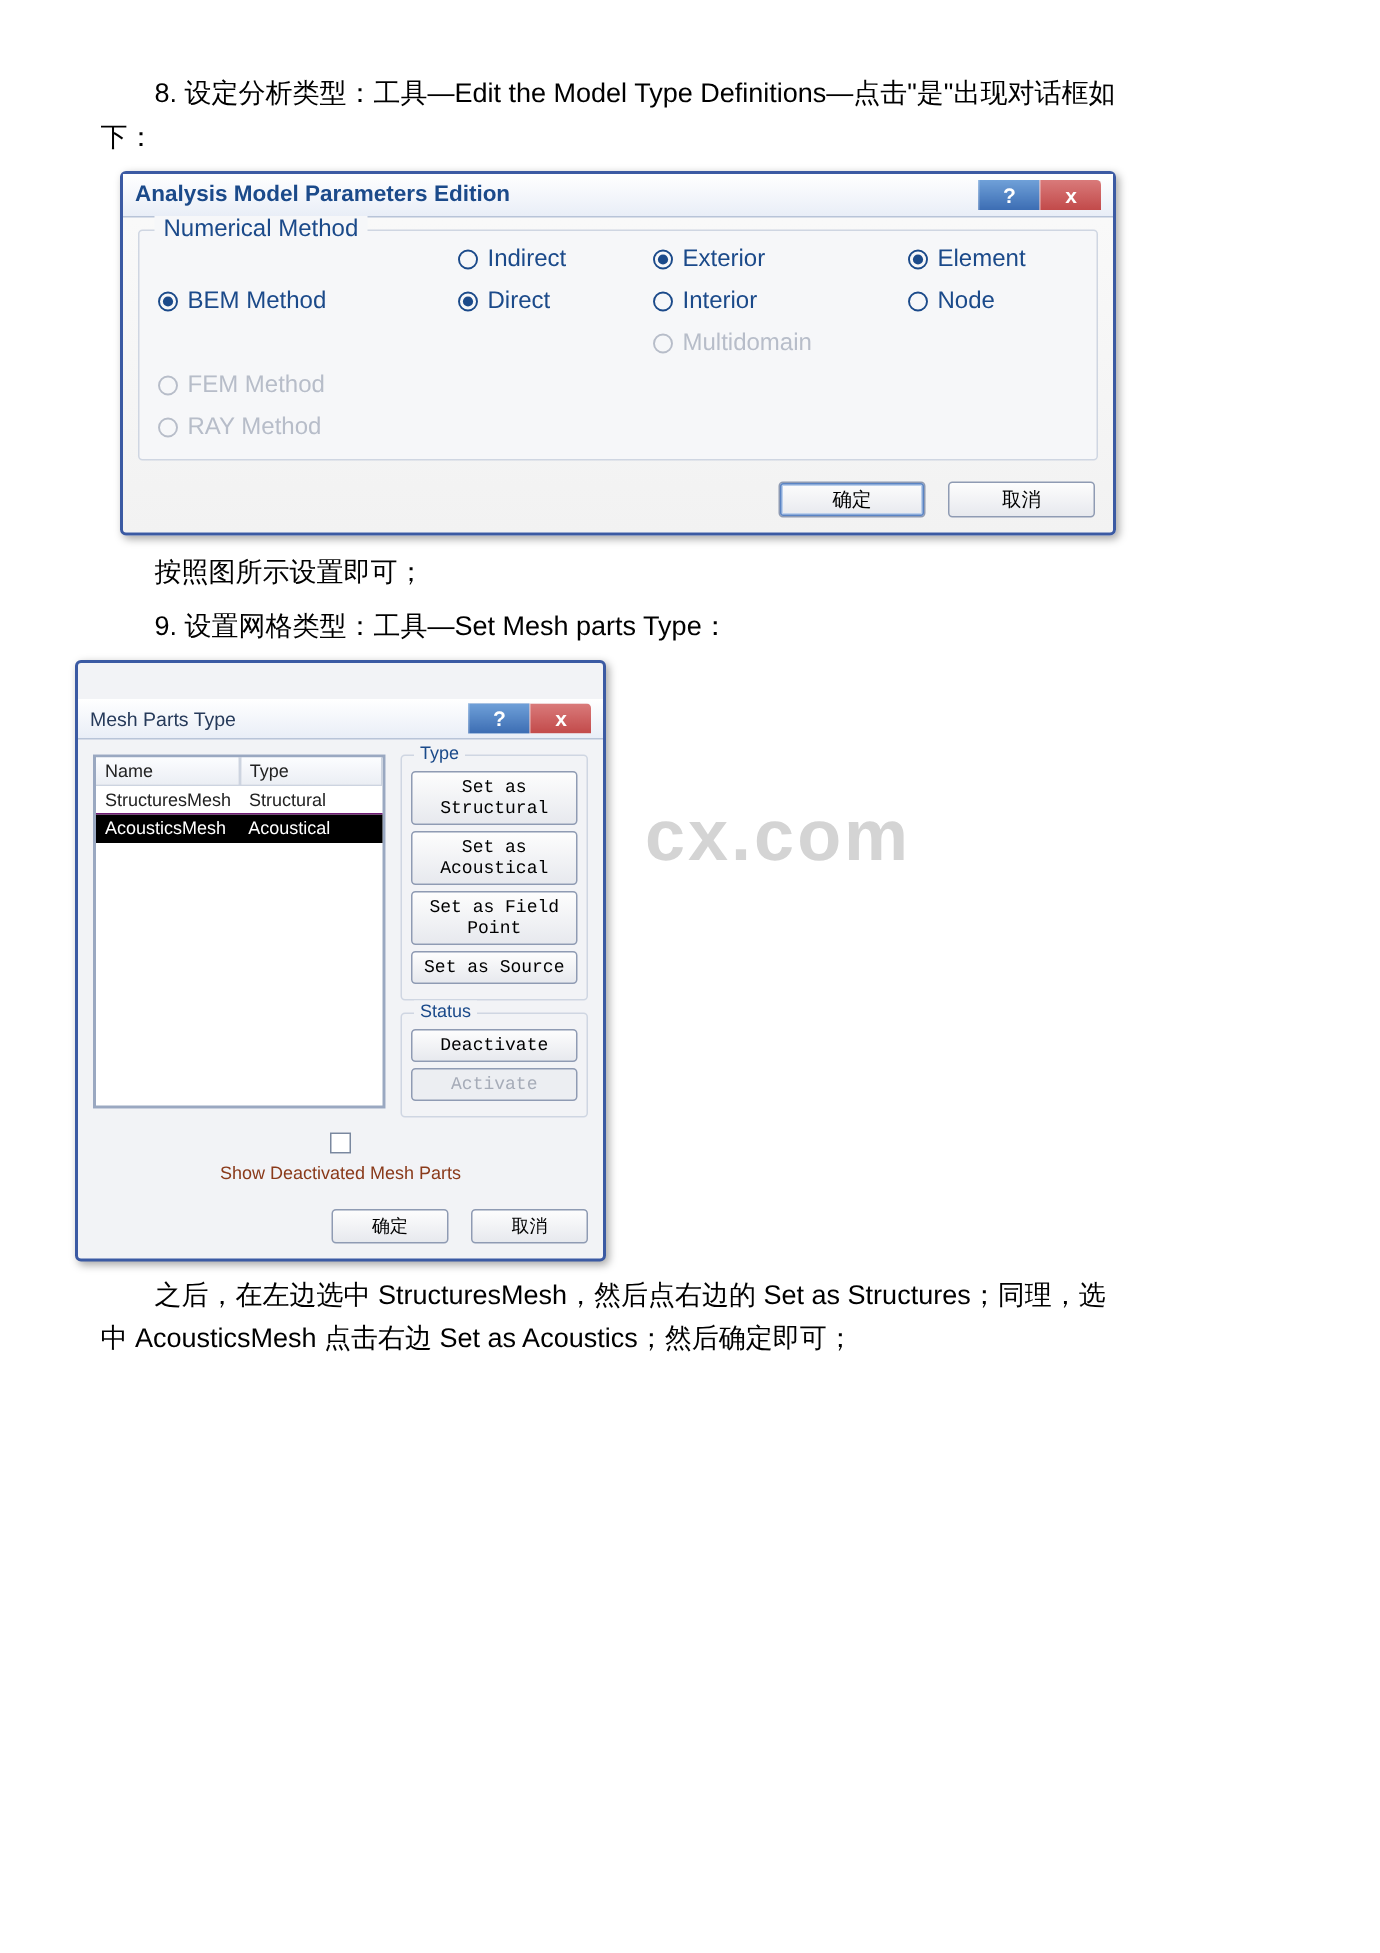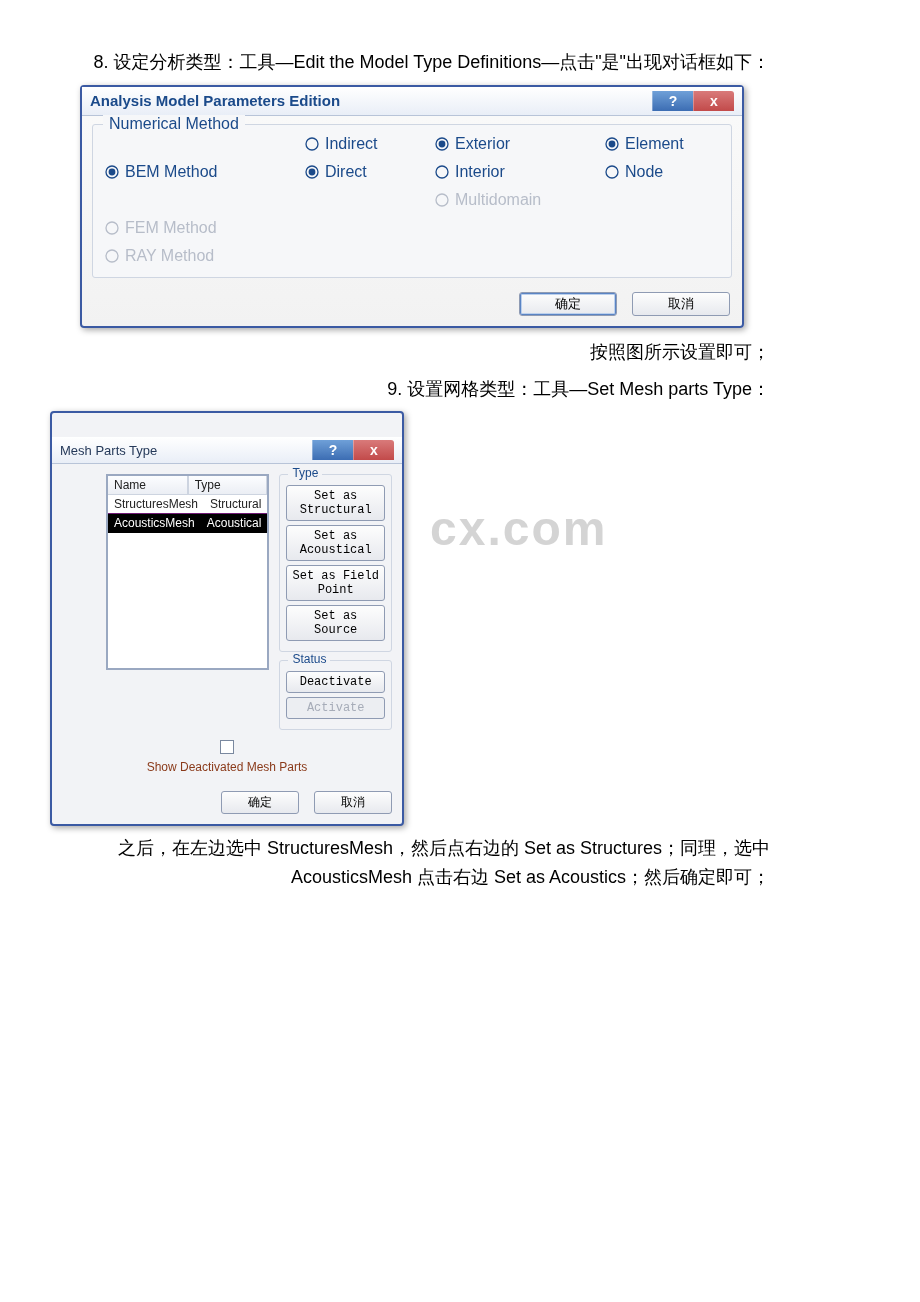--- a/index.html
+++ b/index.html
@@ -7,23 +7,22 @@
     padding: 40px 50px;
     font-family: "Microsoft YaHei", "SimSun", Arial, sans-serif;
     font-size: 18px;
     color: #000;
     background: #fff;
     width: 820px;
     box-sizing: border-box;
   }
   .para {
     line-height: 1.6;
-    margin: 8px 0;
+    margin: 8px 17px;
     text-indent: 2em;
-    text-align: right;
   }
   .watermark-holder { position: relative; }
   .watermark {
     position: absolute;
     left: 380px;
     top: 90px;
     font-size: 48px;
     font-weight: bold;
     color: rgba(160,160,160,0.45);
     letter-spacing: 2px;
@@ -149,25 +148,24 @@
     display: flex;
     align-items: center;
     margin-top: 24px;
   }
   .dlg2-body { padding: 10px; }
   .dlg2-flex { display: flex; gap: 10px; }
   .tablebox {
     flex: 1;
     border: 2px solid #9aa8c1;
     background: #fff;
-    height: 196px;
+    height: 236px;
     font-size: 12px;
     color: #222;
     box-sizing: border-box;
-    margin-left: 44px;
   }
   .tbl-head, .tbl-row {
     display: grid;
     grid-template-columns: 1fr 1fr;
   }
   .tbl-head div {
     border: 1px solid #cdd4e0;
     border-top: none;
     background: linear-gradient(#fcfdff,#ebeef4);
     padding: 2px 6px;

